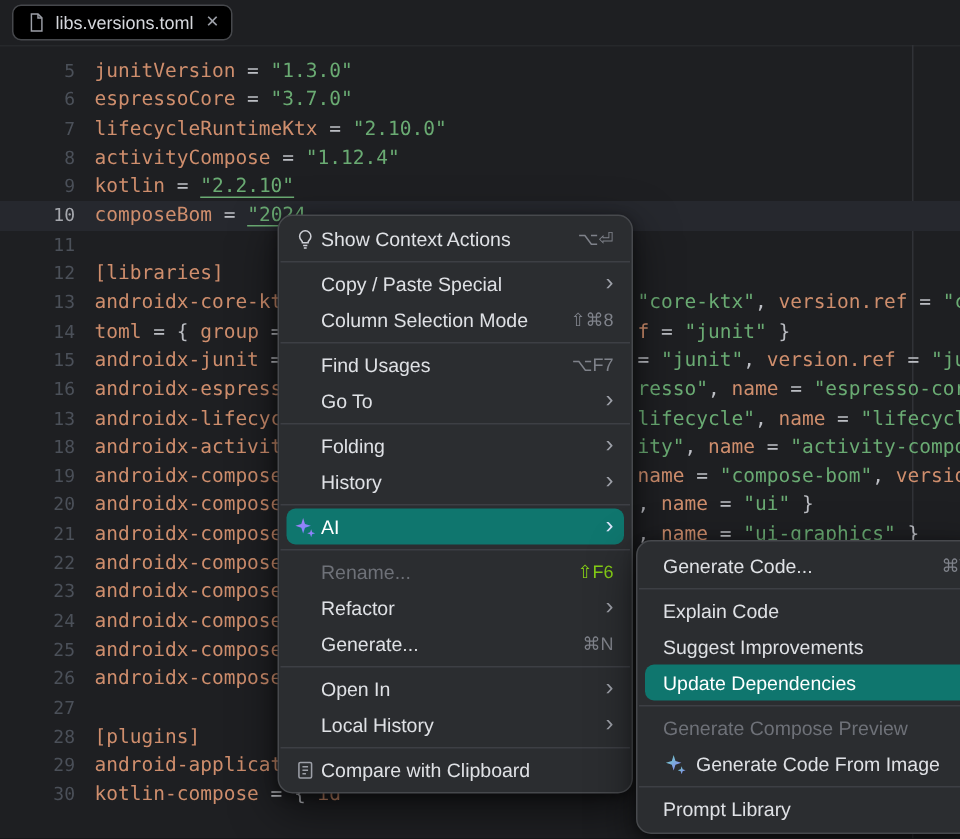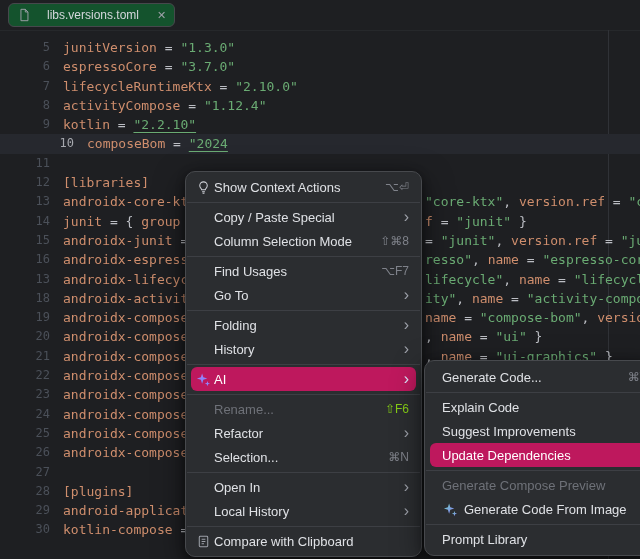--- a/index.html
+++ b/index.html
@@ -8,66 +8,66 @@
     background:#1E1F22;font-family:"Liberation Sans",sans-serif;
     -webkit-font-smoothing:antialiased;
   }
   
   .tabbar{
     position:absolute;top:0;left:0;right:0;height:30px;
     background:#1E1F22;border-bottom:1px solid #26282B;
     display:flex;align-items:center;
   }
   .tab{
-    display:inline-flex;align-items:center;gap:16px;
+    display:inline-flex;align-items:center;gap:6px;
     margin-left:8px;height:22px;padding:0 8px;
-    background:#14532d;border:1px solid #46484C;border-radius:6px;
+    background:#000000;border:1px solid #46484C;border-radius:6px;
     color:#D5D7DC;font-size:12px;cursor:default;
   }
   .tab .close{color:#9DA0A8;font-size:11px;margin-left:2px;line-height:1;}
   .tab svg{display:block;}
   
   .guide{position:absolute;top:30px;bottom:0;left:608px;width:1px;background:#303237;}
   .editor{position:absolute;top:30px;left:0;right:0;bottom:0;padding-top:8px;}
   .row{
     display:flex;height:19.3px;position:relative;white-space:pre;
     font-family:"DejaVu Sans Mono",monospace;font-size:13px;line-height:19.3px;
   }
-  .row.current{background:#26282E;padding-left:24px;}
+  .row.current{background:#26282E;}
   .gut{
     width:54px;flex:none;text-align:right;padding-right:4px;box-sizing:border-box;
     color:#4B5059;font-size:12px;
   }
   .row.current .gut{color:#A6A8AE;}
   .code{padding-left:9px;}
   .rfrag{position:absolute;left:425px;top:0;}
   .tok-key{color:#CF8E6D;}
   .tok-str{color:#6AAB73;}
   .tok-str-u{color:#6AAB73;text-decoration:underline;text-underline-offset:3px;}
   .tok-punct{color:#BCBEC4;}
   
   .menu{
     position:absolute;background:#2B2D30;border:1px solid #47494D;border-radius:10px;
     padding:3px 0;box-shadow:0 10px 30px rgba(0,0,0,.55),0 2px 8px rgba(0,0,0,.4);
     font-size:13px;color:#DFE1E5;z-index:20;box-sizing:border-box;
   }
-  #context-menu{left:185px;top:143px;width:237px;margin-top:28px;}
+  #context-menu{left:185px;top:143px;width:237px;}
   #ai-submenu{left:424px;top:360px;width:232px;padding:4px 0;z-index:30;}
   .mi{
     display:flex;align-items:center;height:24px;margin:0 5px;
     padding:0 7px 0 2px;border-radius:6px;
   }
   .mi-icon{width:21px;flex:none;display:inline-flex;align-items:center;justify-content:center;}
   .mi-icon svg{display:block;}
   #ai-submenu .mi{padding-left:12px;}
   #ai-submenu .mi .mi-icon{width:16px;margin-right:6px;}
   .mi-label{flex:1;}
   .mi-shortcut{color:#7F828A;font-size:12px;margin-left:12px;}
   .mi-chevron{color:#9DA0A8;font-size:16px;line-height:1;margin-left:12px;}
-  .mi.selected{background:#be185d;color:#FFFFFF;}
+  .mi.selected{background:#0f766e;color:#FFFFFF;}
   .mi.selected .mi-chevron{color:#DDE4FB;}
   .mi.disabled{color:#6E7178;align-items:center;}
   .mi.disabled .mi-shortcut{color:#84cc16;}
   .menu-sep{height:1px;background:#3D3F44;margin:2.5px 1px;}
 </style>
 </head>
 <body>
 
 <div class="screen">
 
@@ -89,21 +89,21 @@
   <div class="editor" id="editor-lines">
       <div class="row"><span class="gut">5</span><span class="code"><span class="tok-key">junitVersion</span><span class="tok-punct"> = </span><span class="tok-str">"1.3.0"</span></span></div>
       <div class="row"><span class="gut">6</span><span class="code"><span class="tok-key">espressoCore</span><span class="tok-punct"> = </span><span class="tok-str">"3.7.0"</span></span></div>
       <div class="row"><span class="gut">7</span><span class="code"><span class="tok-key">lifecycleRuntimeKtx</span><span class="tok-punct"> = </span><span class="tok-str">"2.10.0"</span></span></div>
       <div class="row"><span class="gut">8</span><span class="code"><span class="tok-key">activityCompose</span><span class="tok-punct"> = </span><span class="tok-str">"1.12.4"</span></span></div>
       <div class="row"><span class="gut">9</span><span class="code"><span class="tok-key">kotlin</span><span class="tok-punct"> = </span><span class="tok-str-u">"2.2.10"</span></span></div>
       <div class="row current"><span class="gut">10</span><span class="code"><span class="tok-key">composeBom</span><span class="tok-punct"> = </span><span class="tok-str-u">"2024</span></span></div>
       <div class="row"><span class="gut">11</span><span class="code"></span></div>
       <div class="row"><span class="gut">12</span><span class="code"><span class="tok-key">[libraries]</span></span></div>
       <div class="row"><span class="gut">13</span><span class="code"><span class="tok-key">androidx-core-ktx</span><span class="tok-punct"> = { </span><span class="tok-key">group</span></span><span class="rfrag"><span class="tok-str">"core-ktx"</span><span class="tok-punct">, </span><span class="tok-key">version.ref</span><span class="tok-punct"> = </span><span class="tok-str">"coreKtx" }</span></span></div>
-      <div class="row"><span class="gut">14</span><span class="code"><span class="tok-key">junit</span><span class="tok-punct"> = { </span><span class="tok-key">group</span><span class="tok-punct"> = </span></span><span class="rfrag"><span class="tok-key">f</span><span class="tok-punct"> = </span><span class="tok-str">"junit"</span><span class="tok-punct"> }</span></span></div>
+      <div class="row"><span class="gut">14</span><span class="code"><span class="tok-key">toml</span><span class="tok-punct"> = { </span><span class="tok-key">group</span><span class="tok-punct"> = </span></span><span class="rfrag"><span class="tok-key">f</span><span class="tok-punct"> = </span><span class="tok-str">"junit"</span><span class="tok-punct"> }</span></span></div>
       <div class="row"><span class="gut">15</span><span class="code"><span class="tok-key">androidx-junit</span><span class="tok-punct"> = { </span><span class="tok-key">g</span></span><span class="rfrag"><span class="tok-punct">= </span><span class="tok-str">"junit"</span><span class="tok-punct">, </span><span class="tok-key">version.ref</span><span class="tok-punct"> = </span><span class="tok-str">"junitVersion" }</span></span></div>
       <div class="row"><span class="gut">16</span><span class="code"><span class="tok-key">androidx-espresso-core</span><span class="tok-punct"> = {</span></span><span class="rfrag"><span class="tok-str">resso"</span><span class="tok-punct">, </span><span class="tok-key">name</span><span class="tok-punct"> = </span><span class="tok-str">"espresso-core"</span></span></div>
       <div class="row"><span class="gut">13</span><span class="code"><span class="tok-key">androidx-lifecycle-runtime</span></span><span class="rfrag"><span class="tok-str">lifecycle"</span><span class="tok-punct">, </span><span class="tok-key">name</span><span class="tok-punct"> = </span><span class="tok-str">"lifecycle-runtime-ktx"</span></span></div>
       <div class="row"><span class="gut">18</span><span class="code"><span class="tok-key">androidx-activity-compose</span></span><span class="rfrag"><span class="tok-str">ity"</span><span class="tok-punct">, </span><span class="tok-key">name</span><span class="tok-punct"> = </span><span class="tok-str">"activity-compose"</span></span></div>
       <div class="row"><span class="gut">19</span><span class="code"><span class="tok-key">androidx-compose-bom</span><span class="tok-punct"> =</span></span><span class="rfrag"><span class="tok-key">name</span><span class="tok-punct"> = </span><span class="tok-str">"compose-bom"</span><span class="tok-punct">, </span><span class="tok-key">version.ref</span></span></div>
       <div class="row"><span class="gut">20</span><span class="code"><span class="tok-key">androidx-compose-ui</span><span class="tok-punct"> =</span></span><span class="rfrag"><span class="tok-punct">, </span><span class="tok-key">name</span><span class="tok-punct"> = </span><span class="tok-str">"ui"</span><span class="tok-punct"> }</span></span></div>
       <div class="row"><span class="gut">21</span><span class="code"><span class="tok-key">androidx-compose-ui-graphics</span></span><span class="rfrag"><span class="tok-punct">, </span><span class="tok-key">name</span><span class="tok-punct"> = </span><span class="tok-str">"ui-graphics"</span><span class="tok-punct"> }</span></span></div>
       <div class="row"><span class="gut">22</span><span class="code"><span class="tok-key">androidx-compose-ui-tooling</span></span></div>
       <div class="row"><span class="gut">23</span><span class="code"><span class="tok-key">androidx-compose-ui-tooling-preview</span></span></div>
       <div class="row"><span class="gut">24</span><span class="code"><span class="tok-key">androidx-compose-ui-test-manifest</span></span></div>
@@ -182,21 +182,21 @@
         <span class="mi-label">Rename...</span>
         <span class="mi-shortcut">⇧F6</span>
       </div>
       <div class="mi">
         <span class="mi-icon"></span>
         <span class="mi-label">Refactor</span>
         <span class="mi-chevron">›</span>
       </div>
       <div class="mi">
         <span class="mi-icon"></span>
-        <span class="mi-label">Selection...</span>
+        <span class="mi-label">Generate...</span>
         <span class="mi-shortcut">⌘N</span>
       </div>
       <div class="menu-sep"></div>
       <div class="mi">
         <span class="mi-icon"></span>
         <span class="mi-label">Open In</span>
         <span class="mi-chevron">›</span>
       </div>
       <div class="mi">
         <span class="mi-icon"></span>

